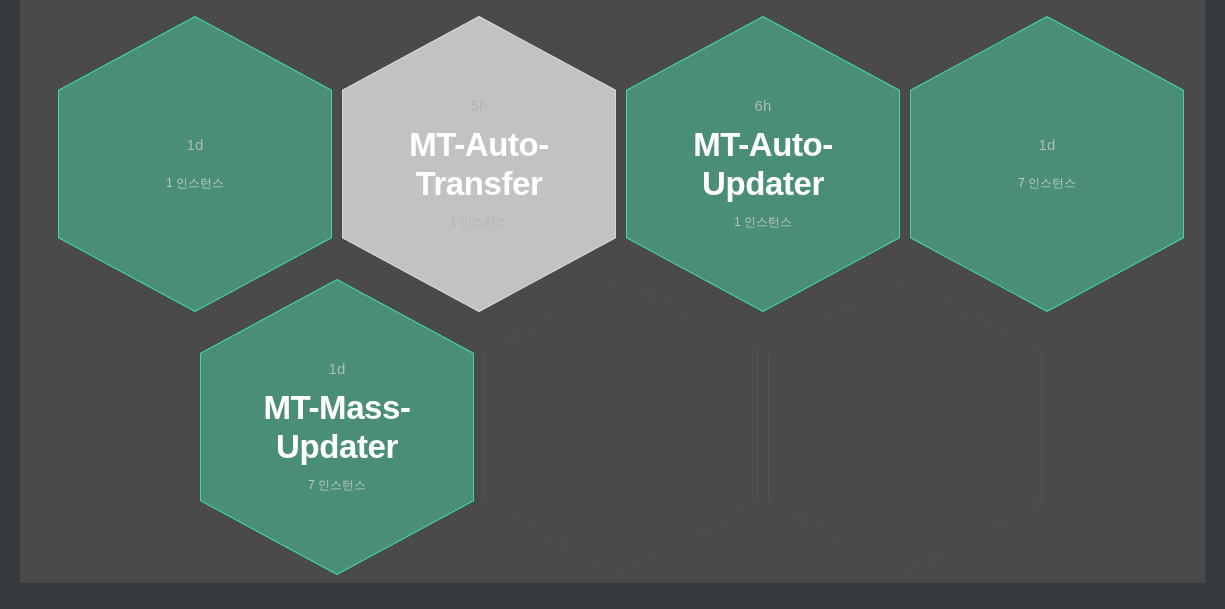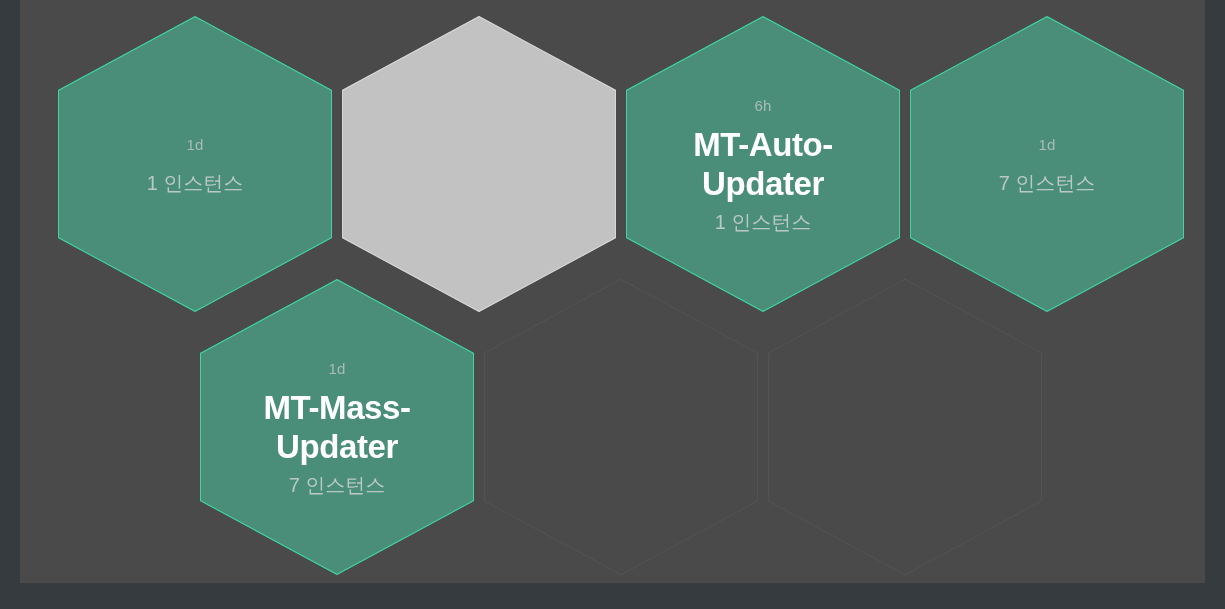--- a/index.html
+++ b/index.html
@@ -87,21 +87,21 @@
     font-size: 33px;
     line-height: 39px;
     font-weight: 700;
     letter-spacing: -0.4px;
     word-break: break-word;
   }
   .hex.active .hex-title { color: #ffffff; }
   .hex.inactive .hex-title { color: #ffffff; }
 
   .hex-sub {
-    font-size: 20px;
+    font-size: 12px;
     line-height: 20px;
     font-weight: 400;
     margin-top: 9px;
   }
   .hex.active .hex-sub { color: #b9c9c3; }
   .hex.inactive .hex-sub { color: #b4b4b4; }
 
   .hex-inner {
     position: relative;
     z-index: 2;
@@ -124,20 +124,25 @@
           </svg>
           <div class="hex-inner">
             <div class="hex-age">1d</div>
             <div class="hex-sub">1 인스턴스</div>
           </div>
         </div>
         <div class="hex inactive" style="left: 322px; top: 16px;">
           <svg class="hex-outline-svg" viewBox="0 0 274 296" preserveAspectRatio="none">
             <polygon points="137.0,0.0 274.0,74.0 274.0,222.0 137.0,296.0 0.0,222.0 0.0,74.0" fill="none" stroke-width="2" stroke="#d6d6d6"></polygon>
           </svg>
+          <div class="hex-inner">
+            <div class="hex-age">5h</div>
+            <div class="hex-title">MT-Auto-Transfer</div>
+            <div class="hex-sub">1 인스턴스</div>
+          </div>
         </div>
         <div class="hex active" style="left: 606px; top: 16px;">
           <svg class="hex-outline-svg" viewBox="0 0 274 296" preserveAspectRatio="none">
             <polygon points="137.0,0.0 274.0,74.0 274.0,222.0 137.0,296.0 0.0,222.0 0.0,74.0" fill="none" stroke-width="2" stroke="#3fd6a0"></polygon>
           </svg>
           <div class="hex-inner">
             <div class="hex-age">6h</div>
             <div class="hex-title">MT-Auto-Updater</div>
             <div class="hex-sub">1 인스턴스</div>
           </div>

